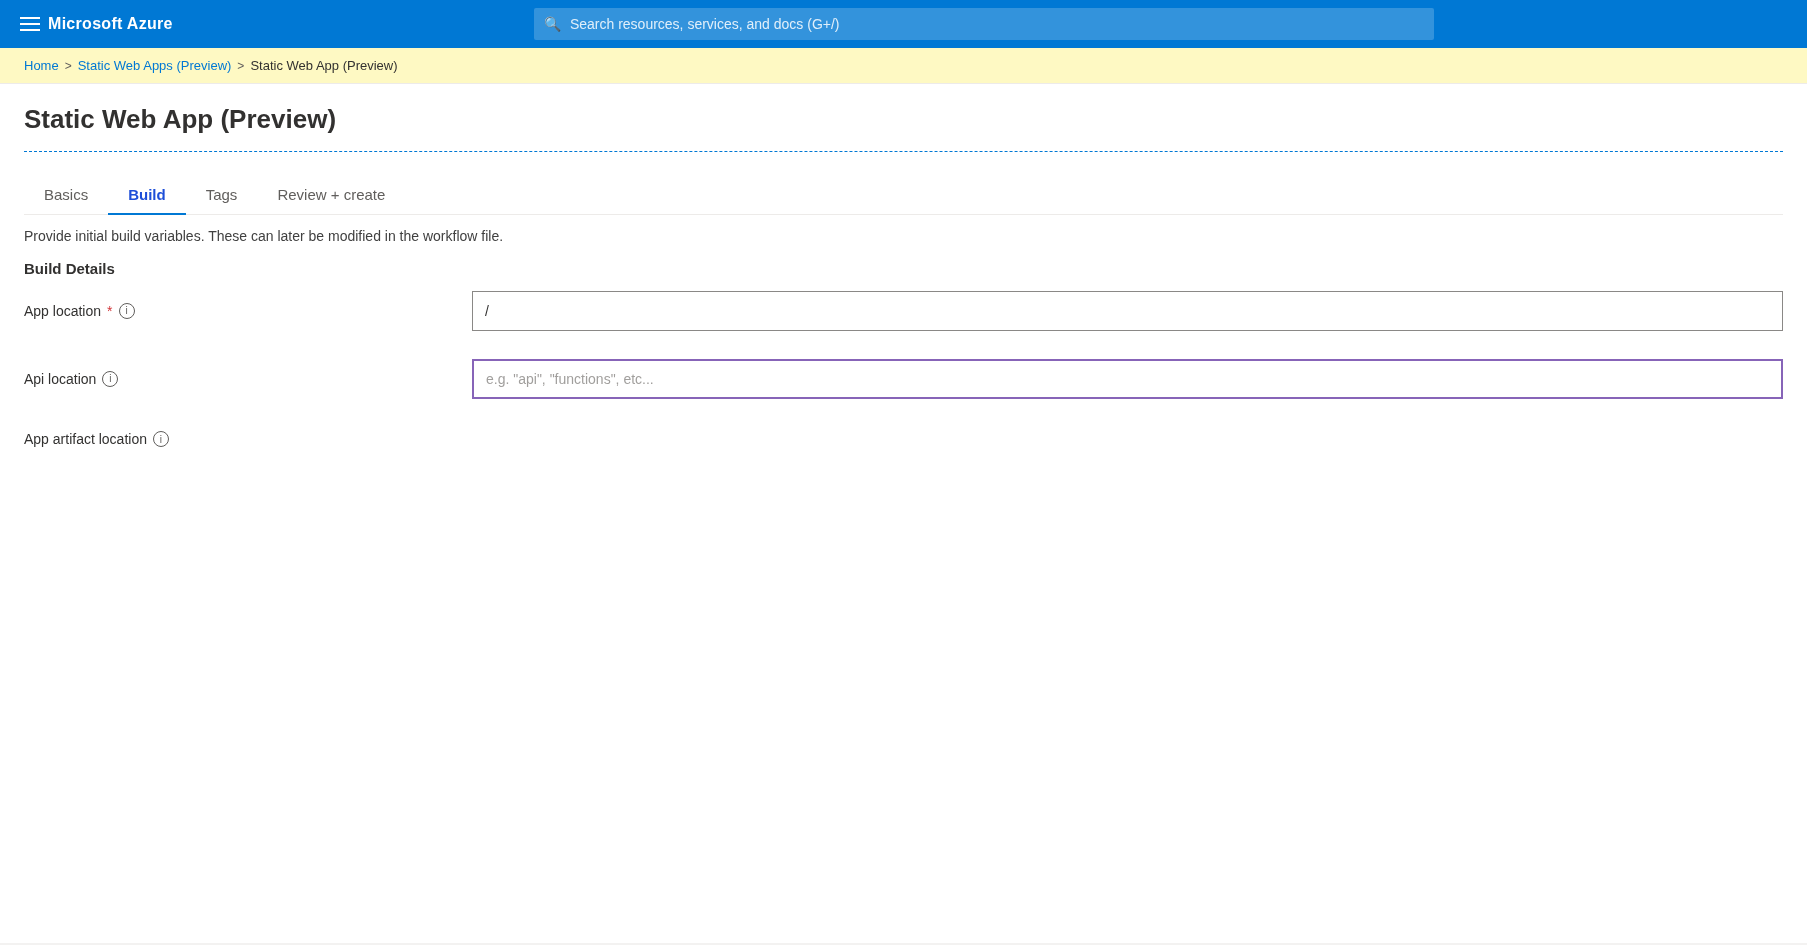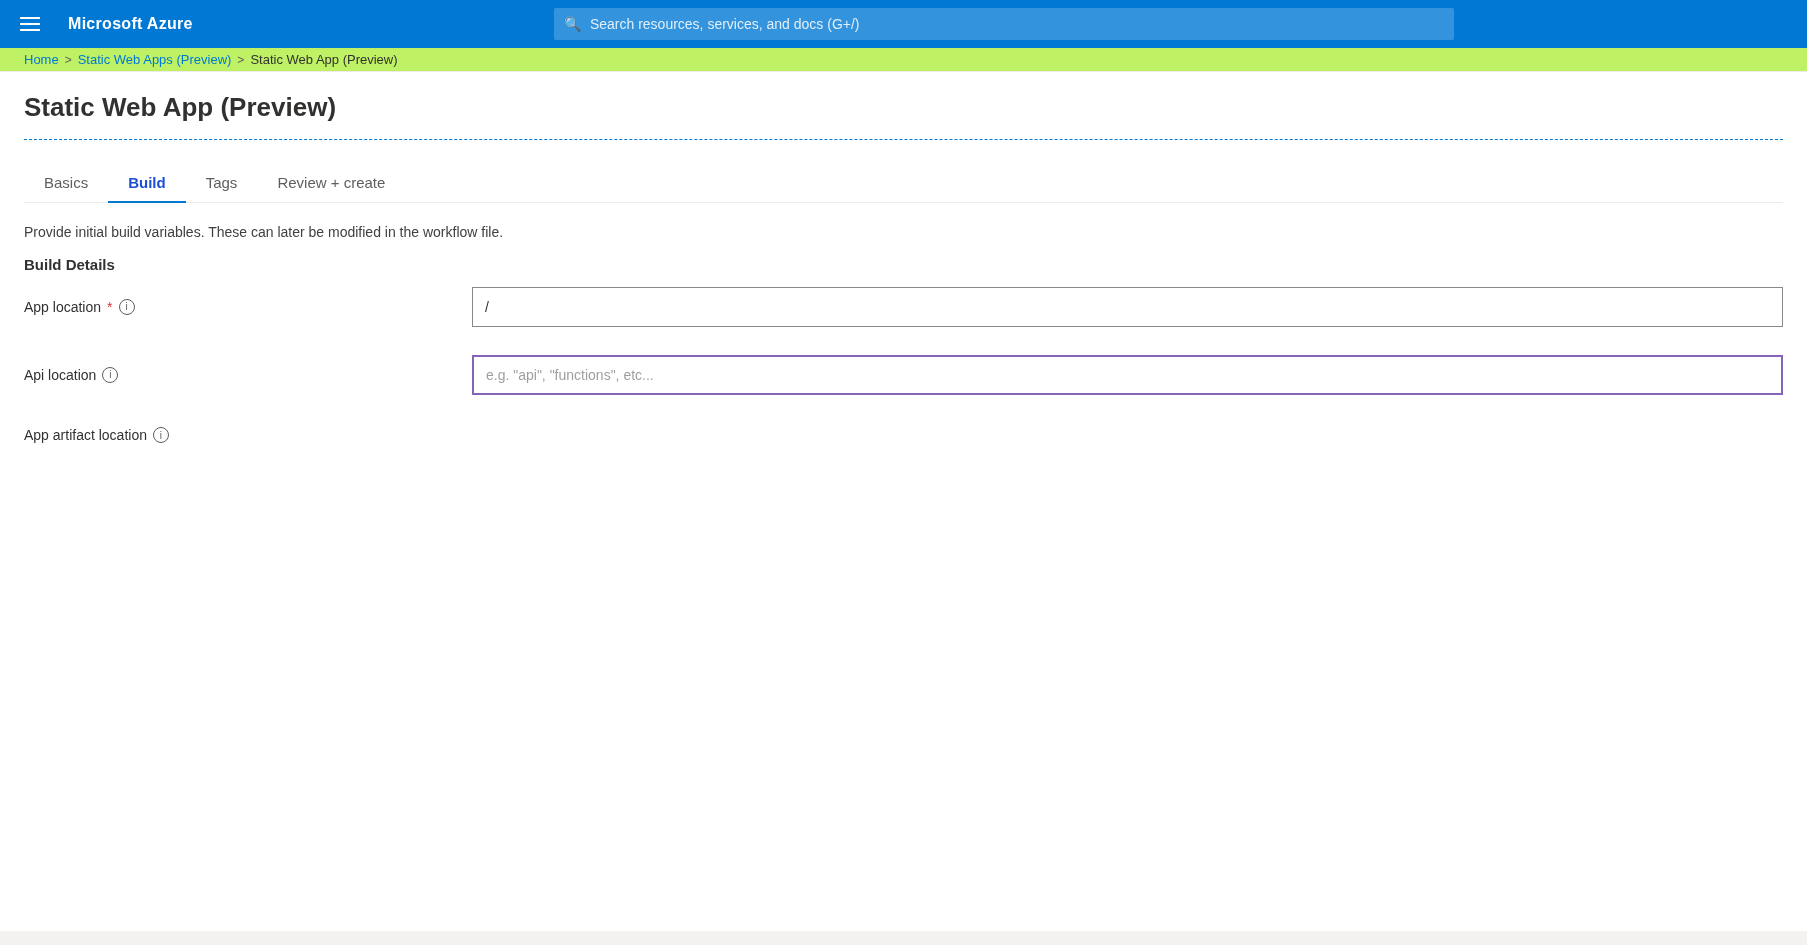--- a/index.html
+++ b/index.html
@@ -16,21 +16,21 @@
       width: 1807px;
     }
 
     
     .topbar {
       background: #0078d4;
       height: 48px;
       display: flex;
       align-items: center;
       padding: 0 16px;
-      gap: 24px;
+      gap: 4px;
     }
 
     .topbar-hamburger {
       display: flex;
       flex-direction: column;
       gap: 4px;
       cursor: pointer;
       padding: 4px;
     }
 
@@ -76,22 +76,22 @@
       position: absolute;
       left: 10px;
       top: 50%;
       transform: translateY(-50%);
       color: rgba(255,255,255,0.85);
       font-size: 14px;
     }
 
     
     .breadcrumb-bar {
-      background: #bef264;
-      padding: 4px 24px;
+      background: #fef9c3;
+      padding: 10px 24px;
       display: flex;
       align-items: center;
       gap: 6px;
       border-bottom: 1px solid #edebe9;
       font-size: 13px;
     }
 
     .breadcrumb-link {
       color: #0078d4;
       cursor: pointer;
@@ -124,21 +124,21 @@
     .divider {
       border: none;
       border-top: 1px dashed #0078d4;
       margin-bottom: 24px;
     }
 
     
     .tabs {
       display: flex;
       gap: 0;
-      margin-bottom: 21px;
+      margin-bottom: 13px;
       border-bottom: 1px solid #edebe9;
     }
 
     .tab-item {
       padding: 10px 20px;
       cursor: pointer;
       font-size: 15px;
       color: #605e5c;
       border-bottom: 2px solid transparent;
       margin-bottom: -1px;

